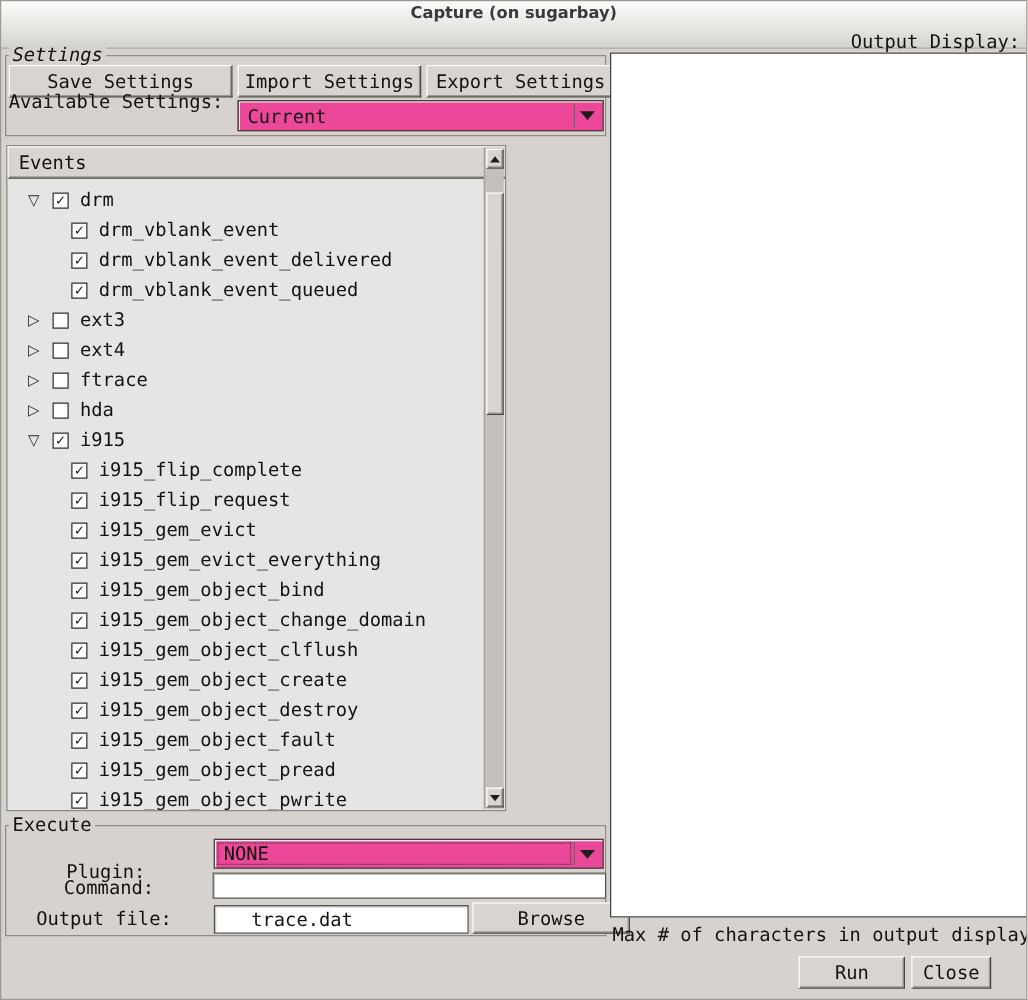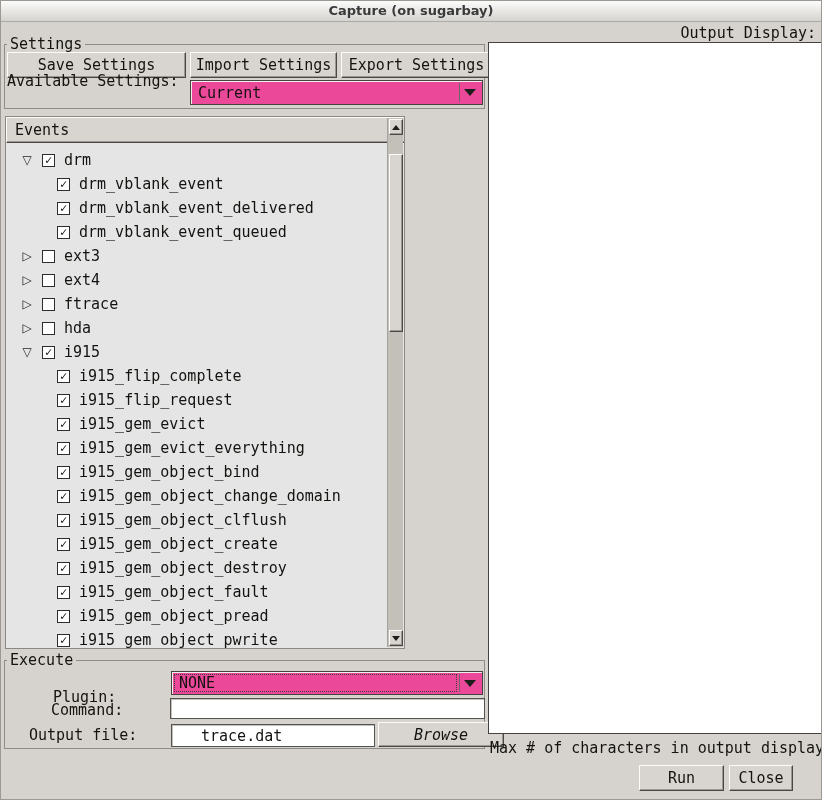--- a/index.html
+++ b/index.html
@@ -3,21 +3,21 @@
 <meta charset="utf-8">
 <style>
   * { box-sizing: border-box; margin: 0; padding: 0; }
   html,body { background:#e8e6e2; }
   .window {
     position: relative; width: 822px; height: 800px;
     background: #d6d3ce; border: 1px solid #9c9992; overflow: hidden;
     font-family: "DejaVu Sans Mono", monospace; font-size: 15px; color: #141310;
   }
   .titlebar {
-    position: absolute; left: 0; top: 0; width: 100%; height: 21px;
+    position: absolute; left: 0; top: 0; width: 100%; height: 38px;
     background: linear-gradient(#fcfcfb, #d5d3cf);
     border-bottom: 1px solid #aeaba6; text-align: center;
     font-family: "DejaVu Sans", sans-serif; font-size: 13px; font-weight: bold;
     color: #3a3a3a; line-height: 20px;
   }
   .abs { position: absolute; }
   .lbl { line-height: 16px; white-space: pre; }
   
   .frame { position: absolute; border: 1px solid #8f8c87; }
   .frame-label { position: absolute; background: #d6d3ce; padding: 0 3px; line-height: 16px; z-index: 2; }
@@ -74,21 +74,21 @@
 </head>
 <body>
 
 <div class="window">
 
   <div class="titlebar">
     <span>Capture (on sugarbay)</span>
   </div>
 
   <div class="frame" style="left:3px; top:43px; width:481px; height:65px;"></div>
-  <span class="frame-label" style="left:6px; top:35px;">Settings</span>
+  <span class="frame-label" style="left:6px; top:35px;font-style:italic;">Settings</span>
 
   <button class="abs raised" style="left:6px; top:51px; width:179px; height:26px;">Save Settings</button>
   <button class="abs raised" style="left:189px; top:51px; width:147px; height:26px;">Import Settings</button>
   <button class="abs raised" style="left:340px; top:51px; width:151px; height:26px;">Export Settings</button>
 
   <span class="abs lbl" style="left:6px; top:72px;">Available Settings:</span>
   <div class="combo" style="left:189px; top:79px; width:293px; height:25px;">
     <span class="combo-text">Current</span>
     <span class="combo-arrow">
         <i class="tri-down"></i>
@@ -210,21 +210,21 @@
     <span class="combo-arrow">
         <i class="tri-down"></i>
       </span>
   </div>
 
   <span class="abs lbl" style="left:50px; top:701px;">Command:</span>
   <input type="text" class="abs inputbox" style="left: 169px; top: 697px; width: 315px; height: 21px;" value="">
 
   <span class="abs lbl" style="left:28px; top:726px;">Output file:</span>
   <input type="text" class="abs inputbox" style="left: 170px; top: 723px; width: 204px; height: 23px; padding-left: 29px;" value="trace.dat">
-  <button class="abs raised" style="left:377px; top:721px; width:126px; height:25px;font-style:italic;">Browse</button>
+  <button class="abs raised" style="left:377px; top:721px; width:126px; height:25px;">Browse</button>
 
   <span class="abs lbl" style="right:5px; top:24px;">Output Display:</span>
   <div class="output-box"></div>
   <span class="max-note">Max # of characters in output display</span>
 
   <button class="abs raised" style="left:638px; top:764px; width:85px; height:26px;">Run</button>
   <button class="abs raised" style="left:728px; top:764px; width:64px; height:26px;">Close</button>
 
 </div>
 

